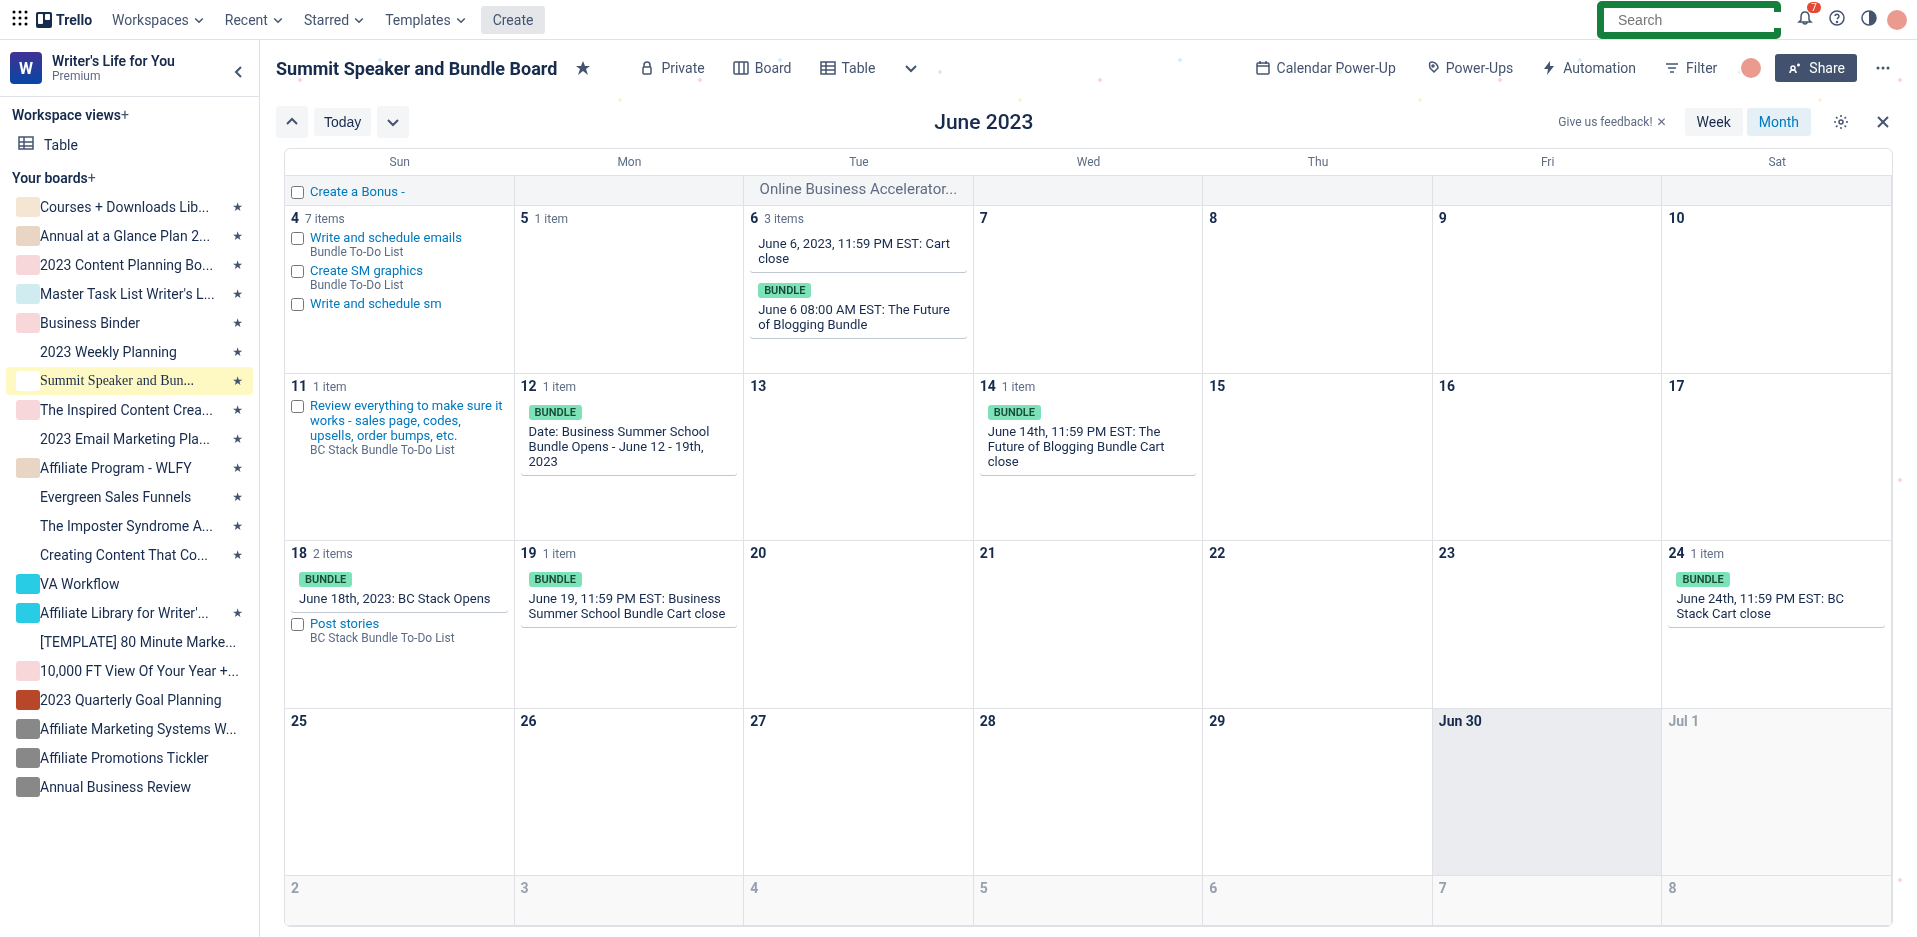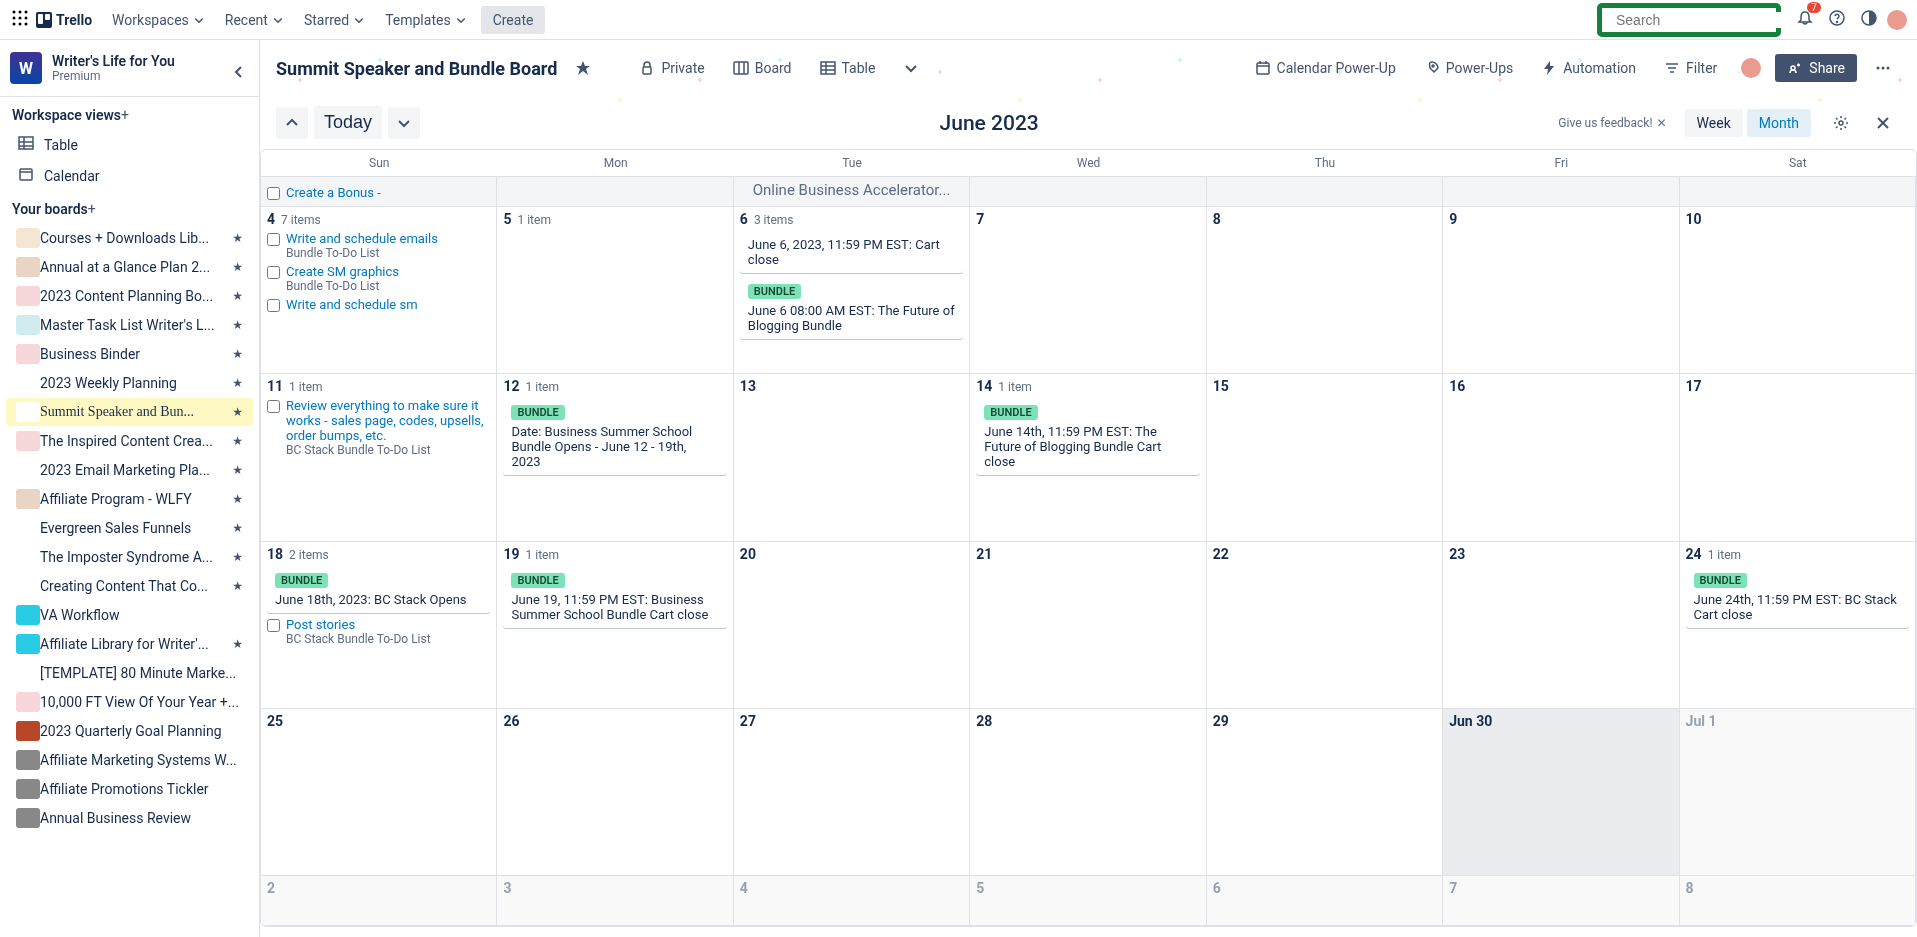--- a/index.html
+++ b/index.html
@@ -3,21 +3,21 @@
 <meta charset="utf-8">
 <style>
 * { box-sizing: border-box; margin: 0; padding: 0; }
 body { font-family: -apple-system, BlinkMacSystemFont, "Segoe UI", Roboto, sans-serif; font-size: 14px; color: #172b4d; background: #fff; overflow: hidden; }
 .topbar { height: 40px; display: flex; align-items: center; padding: 0 8px; border-bottom: 1px solid #dfe1e6; background: #fff; }
 .topbar .apps-icon { padding: 4px; cursor: pointer; }
 .topbar .logo { display: flex; align-items: center; font-weight: bold; margin: 0 10px 0 4px; gap: 4px; }
 .topbar .nav-btn { padding: 6px 10px; border-radius: 3px; cursor: pointer; display: flex; align-items: center; gap: 4px; color: #44546f; }
 .topbar .create-btn { background: #e4e6ea; border-radius: 3px; padding: 6px 12px; margin-left: 4px; cursor: pointer; color: #44546f; }
 .topbar .spacer { flex: 1; }
-.topbar .search { display: flex; align-items: center; border: 5px solid #15803d; border-radius: 5px; padding: 4px 8px; width: 184px; color: #5e6c84; gap: 6px; margin-right: 8px; }
+.topbar .search { display: flex; align-items: center; border: 7px solid #15803d; border-radius: 5px; padding: 4px 8px; width: 184px; color: #5e6c84; gap: 6px; margin-right: 8px; }
 .topbar .search input { border: none; outline: none; flex: 1; font-size: 14px; }
 .topbar .icon-btn { padding: 6px; cursor: pointer; color: #44546f; position: relative; margin: 0 2px; }
 .badge-red { position: absolute; top: -2px; right: -2px; background: #e34935; color: #fff; font-size: 10px; border-radius: 8px; padding: 0 4px; min-width: 14px; text-align: center; }
 .avatar { width: 24px; height: 24px; border-radius: 50%; background: #eb9a8f; cursor: pointer; border: 2px solid #fff; }
 .main { display: flex; height: calc(100vh - 40px); }
 .sidebar { width: 260px; background: #fff; border-right: 1px solid #dfe1e6; overflow-y: auto; flex-shrink: 0; position: relative; }
 .ws-header { padding: 12px 10px; border-bottom: 1px solid #dfe1e6; display: flex; align-items: center; gap: 10px; }
 .ws-logo { width: 32px; height: 32px; background: linear-gradient(#403294,#0747a6); color: #fff; display: flex; align-items: center; justify-content: center; border-radius: 4px; font-weight: bold; font-size: 16px; }
 .ws-name { font-weight: 600; font-size: 14px; }
 .ws-tier { font-size: 12px; color: #5e6c84; }
@@ -32,29 +32,29 @@
 .board-item .thumb { width: 24px; height: 20px; border-radius: 3px; background: #ccc; flex-shrink: 0; }
 .board-item .label { flex: 1; white-space: nowrap; overflow: hidden; text-overflow: ellipsis; }
 .board-item .star { color: #44546f; font-size: 12px; }
 .content { flex: 1; display: flex; flex-direction: column; background: #fff; position: relative; overflow: hidden; }
 .confetti { position: absolute; inset: 0; pointer-events: none; background-image: radial-gradient(circle at 10% 10%, #f8bbd0 2px, transparent 2px), radial-gradient(circle at 30% 5%, #bbdefb 2px, transparent 2px), radial-gradient(circle at 70% 8%, #c8e6c9 2px, transparent 2px), radial-gradient(circle at 90% 15%, #ffecb3 2px, transparent 2px), radial-gradient(circle at 20% 95%, #f8bbd0 2px, transparent 2px), radial-gradient(circle at 60% 98%, #bbdefb 2px, transparent 2px); background-size: 400px 400px; opacity: 0.6; }
 .board-header { height: 56px; padding: 10px 16px; display: flex; align-items: center; gap: 8px; position: relative; z-index: 2; }
 .board-title { font-size: 18px; font-weight: bold; }
 .hdr-btn { padding: 6px 10px; border-radius: 3px; cursor: pointer; display: flex; align-items: center; gap: 6px; color: #44546f; }
 .share-btn { background: #42526e; color: #fff; padding: 6px 12px; border-radius: 3px; display: flex; align-items: center; gap: 6px; cursor: pointer; }
 .cal-toolbar { padding: 10px 16px; display: flex; align-items: center; gap: 6px; position: relative; z-index: 2; }
-.tb-btn { background: #f4f5f7; border: none; padding: 6px 10px; border-radius: 3px; cursor: pointer; color: #172b4d; font-size: 18px; }
+.tb-btn { background: #f4f5f7; border: none; padding: 6px 10px; border-radius: 3px; cursor: pointer; color: #172b4d; font-size: 14px; }
 .arrow-btn { background: #f4f5f7; border: none; width: 32px; height: 32px; border-radius: 3px; cursor: pointer; color: #44546f; display: flex; align-items: center; justify-content: center; }
 .month-title { flex: 1; text-align: center; font-size: 21px; font-weight: 500; }
 .feedback { font-size: 12px; color: #5e6c84; margin-right: 6px; display: flex; align-items: center; gap: 4px; }
 .view-toggle { display: flex; gap: 4px; margin: 0 6px; }
 .view-toggle .vt { padding: 6px 12px; border-radius: 3px; cursor: pointer; }
 .view-toggle .vt.active { background: #e4f0f6; color: #0079bf; }
 .view-toggle .vt:not(.active) { background: #f4f5f7; }
-.calendar { flex: 1; background: #fff; margin: 0 0 10px; border: 1px solid #dfe1e6; border-radius: 6px; overflow: hidden; display: flex; flex-direction: column; position: relative; z-index: 2; }
+.calendar { flex: 1; background: #fff; margin: 0 24px 10px; border: 1px solid #dfe1e6; border-radius: 6px; overflow: hidden; display: flex; flex-direction: column; position: relative; z-index: 2; }
 .dow { display: grid; grid-template-columns: repeat(7,1fr); }
 .dow div { padding: 6px; text-align: center; font-size: 12px; color: #5e6c84; border-bottom: 1px solid #dfe1e6; }
 .grid { flex: 1; display: grid; grid-template-columns: repeat(7,1fr); grid-template-rows: 30px repeat(4, 1fr) 50px; overflow-y: auto; }
 .cell { border-right: 1px solid #dfe1e6; border-bottom: 1px solid #dfe1e6; padding: 4px 6px; overflow: hidden; position: relative; background: #fff; }
 .cell.past-row0 { background: #f4f5f7; overflow: hidden; }
 .cell.today { background: #eaecef; }
 .cell.next-month { background: #f9f9f9; color: #97a0af; }
 .daynum { font-weight: bold; font-size: 14px; display: inline-block; margin-right: 6px; }
 .itemcount { font-size: 12px; color: #5e6c84; }
 .card { background: #fff; border-radius: 3px; box-shadow: 0 1px 0 rgba(9,30,66,0.25); padding: 6px 8px; margin-top: 4px; font-size: 13px; }
@@ -157,27 +157,20 @@
     </div>
     <div id="views-list">
         <div class="side-item">
           <span class="ico"><svg class="ic" viewBox="0 0 16 16" fill="none" stroke="currentColor" stroke-width="1.5">
               <rect x="1" y="2" width="14" height="12"></rect>
               <line x1="1" y1="7" x2="15" y2="7"></line>
               <line x1="1" y1="11" x2="15" y2="11"></line>
               <line x1="6" y1="2" x2="6" y2="14"></line>
             </svg></span>
           <span>Table</span>
-        </div>
-        <div class="side-item">
-          <span class="ico"><svg class="ic" viewBox="0 0 16 16" fill="none" stroke="currentColor" stroke-width="1.5">
-              <rect x="2" y="3" width="12" height="11" rx="1"></rect>
-              <line x1="2" y1="6" x2="14" y2="6"></line>
-            </svg></span>
-          <span>Calendar</span>
         </div>
       </div>
     <div class="section-h">
       <span class="title">Your boards</span>
       <span class="add">+</span>
     </div>
     <div id="boards-list">
         <div class="board-item">
           <div class="thumb" style="background:#f5e6d3"></div>
           <div class="label">Courses + Downloads Lib...</div>

